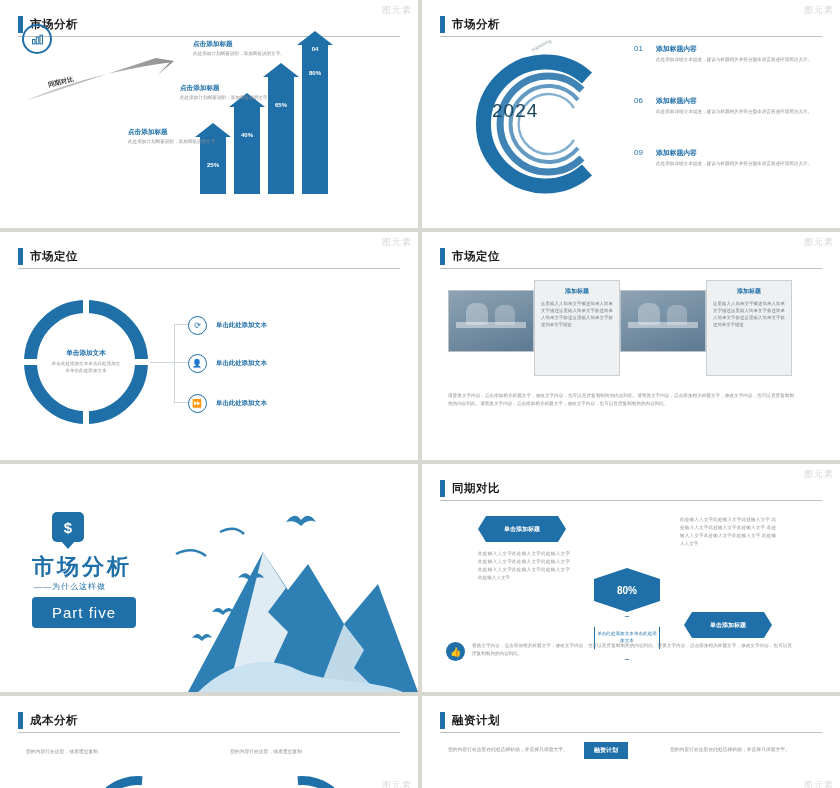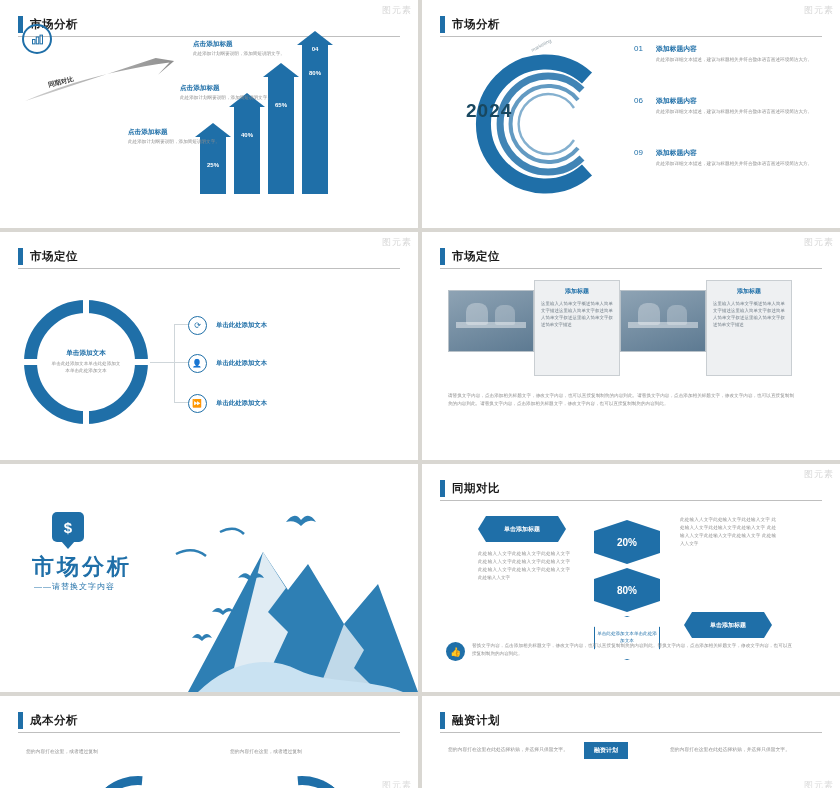--- a/index.html
+++ b/index.html
@@ -19,21 +19,21 @@
   .grey-lbl{position:absolute;left:48px;top:78px;font-size:6.5px;color:#3b3b3b;transform:rotate(-14deg);font-weight:bold;}
   .bars{position:absolute;left:196px;top:14px;width:130px;height:180px;}
   .bar{position:absolute;bottom:0;width:26px;background:#1f6fa8;}
   .bar:after{content:"";position:absolute;top:-13px;left:-5px;border-left:18px solid transparent;border-right:18px solid transparent;border-bottom:14px solid #1f6fa8;}
   .barpct{position:absolute;color:#fff;font-size:6px;text-align:center;width:26px;font-weight:bold;}
   .txtblk{position:absolute;width:118px;}
   .txtblk .hd{margin-bottom:2px;}
 
   
   .ring-box{position:absolute;left:20px;top:44px;width:170px;height:160px;}
-  .year{position:absolute;left:44px;top:100px;font-size:19px;font-weight:bold;color:#18475f;letter-spacing:1px;}
+  .year{position:absolute;left:70px;top:100px;font-size:19px;font-weight:normal;color:#18475f;letter-spacing:1px;}
   .mk-lbl{position:absolute;left:108px;top:42px;font-size:5px;color:#9aa7ae;transform:rotate(-28deg);}
   .item{position:absolute;width:190px;}
   .item .num{position:absolute;left:0;top:0;font-size:8px;font-weight:normal;color:#1f6fa8;}
   .item .it-hd{position:absolute;left:22px;top:0;font-size:6.8px;font-weight:bold;color:#1f6fa8;}
   .item .it-bd{position:absolute;left:22px;top:12px;width:160px;font-size:4.6px;line-height:1.55;color:#8d8d8d;}
 
   
   .donut{position:absolute;left:24px;top:68px;width:124px;height:124px;border-radius:50%;border:13px solid #1f6fa8;box-sizing:border-box;}
   .donut .inner{position:absolute;left:9px;top:9px;right:9px;bottom:9px;border-radius:50%;background:#fff;display:flex;flex-direction:column;align-items:center;justify-content:center;}
   .donut .inner .t1{font-size:6.6px;font-weight:bold;color:#1f6fa8;margin-bottom:3px;}
@@ -251,35 +251,35 @@
         <path d="M118 30 c6 -8 11 -8 15 -2 c5 -6 10 -6 15 2 c-7 -3 -11 0 -15 4 c-4 -4 -9 -6 -15 -4z"></path>
       </g>
       <g stroke="#2e7fb4" stroke-width="2.5" fill="none">
         <path d="M8 62 c12 -6 22 -4 30 2"></path>
         <path d="M52 40 c10 -5 18 -4 24 2"></path>
       </g>
     </svg>
 
     <div class="bubble">$</div>
     <div class="big-title">市场分析</div>
-    <div class="sub-title">——请替换文字内容</div>
+    <div class="sub-title">——为什么这样做</div>
+    <div class="pill">Part five</div>
   </div>
 
   <div class="slide">
     <div class="title-bar">
       <div class="tick"></div>
       <div class="txt">同期对比</div>
     </div>
     <div class="title-rule"></div>
     <div class="wm">图元素</div>
 
     <div class="hexlbl" style="left:56px;top:52px;">单击添加标题</div>
     <div class="para" style="left:56px;top:86px;width:92px;">此处输入人文字此处输入文字此处输入文字 此处输入人文字此处输入文字此处输入文字 此处输入人文字此处输入文字此处输入文字 此处输入人文字</div>
 
-    <div class="hexpct" style="left:172px;top:56px;">20%</div>
     <div class="hexpct" style="left:172px;top:104px;">80%</div>
     <div class="hexbox" style="left:172px;top:152px;">单击此处添加文本单击此处添加文本</div>
 
     <div class="para" style="left:258px;top:52px;width:96px;">此处输入人文字此处输入文字此处输入文字 此处输入人文字此处输入文字此处输入文字 此处输入人文字此处输入文字此处输入文字 此处输入人文字</div>
     <div class="hexlbl" style="left:262px;top:148px;">单击添加标题</div>
 
     <div class="thumb">👍</div>
     <div class="para" style="left:50px;top:178px;width:320px;">替换文字内容，点击添加相关标题文字，修改文字内容，也可以直接复制制您的内容到此。替换文字内容，点击添加相关标题文字，修改文字内容，也可以直接复制制您的内容到此。</div>
   </div>
 

